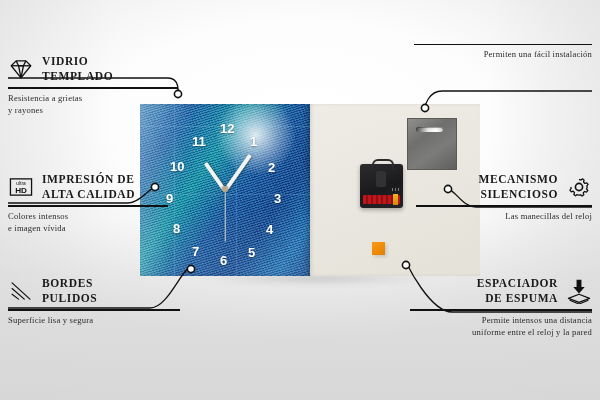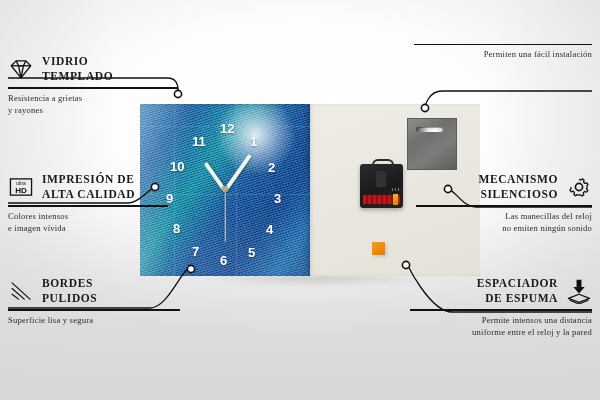--- a/index.html
+++ b/index.html
@@ -295,21 +295,20 @@
         </g>
       </svg>
       <div>
         <div class="co-title">MECANISMO</div>
         <div class="co-title">SILENCIOSO</div>
       </div>
     </div>
     <div class="co-rule"></div>
     <div class="co-desc">
       <div>Las manecillas del reloj</div>
-      <div>no emiten ningún sonido</div>
     </div>
   </div>
 
   <div class="callout right" id="co-espaciador">
     <div class="co-head">
       <svg class="co-icon" viewBox="0 0 32 32">
         <path d="M13 2 h6 v9 h4 l-7 8 -7-8 h4 z" fill="#111"></path>
         <path d="M16 20 L29 25 L16 30 L3 25 Z" fill="none" stroke="#111" stroke-width="1.6" stroke-linejoin="round"></path>
         <path d="M4.5 27.5 L16 32 L27.5 27.5" fill="none" stroke="#111" stroke-width="1.4" stroke-linejoin="round"></path>
       </svg>

